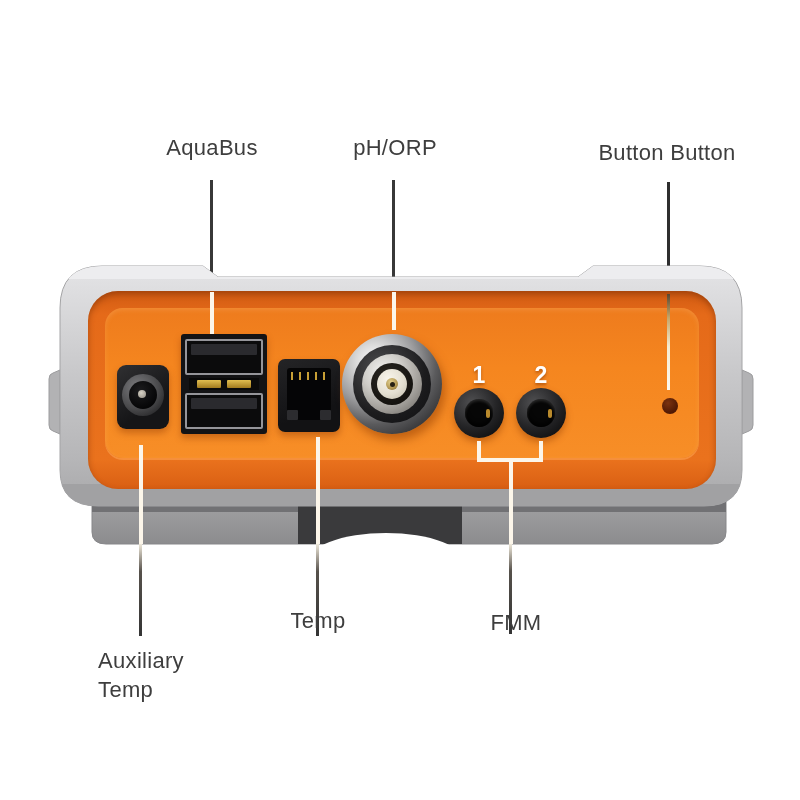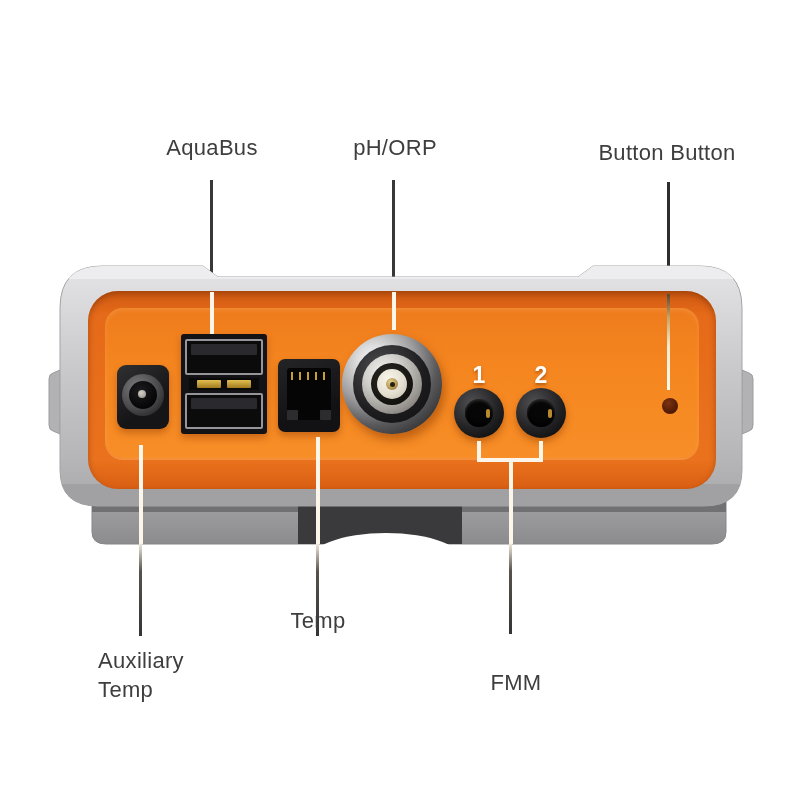--- a/index.html
+++ b/index.html
@@ -11,21 +11,21 @@
   
   .callout-label{
     position:absolute;transform:translateX(-50%);
     font-size:22px;color:#3e3e3e;letter-spacing:.3px;white-space:nowrap;
   }
   [data-name="label-aquabus"]{left:212px;top:135px;}
   [data-name="label-ph-orp"]{left:395px;top:135px;}
   [data-name="label-reset-button"]{left:667px;top:140px;}
   [data-name="label-aux-power"]{left:141px;top:646px;text-align:left;line-height:29px;}
   [data-name="label-temp"]{left:318px;top:608px;}
-  [data-name="label-fmm"]{left:516px;top:670px;}
+  [data-name="label-fmm"]{left:516px;top:610px;}
   
   .line{position:absolute;}
   [data-name="callout-line-aquabus-upper"]{left:210px;top:180px;width:3px;height:112px;background:#383838;}
   [data-name="callout-line-ph-orp-upper"]{left:392px;top:180px;width:3px;height:112px;background:#383838;}
   [data-name="callout-line-reset-upper"]{left:667px;top:182px;width:3px;height:112px;background:#2e2e2e;}
   [data-name="callout-line-aquabus-lower"]{left:210px;top:292px;width:3.5px;height:42px;background:#fcf6ea;}
   [data-name="callout-line-ph-orp-lower"]{left:392px;top:292px;width:3.5px;height:38px;background:#fcf6ea;}
   [data-name="callout-line-reset-lower"]{left:667px;top:294px;width:3px;height:96px;
     background:linear-gradient(180deg,#57452f 0%,#c7a668 25%,#f5ecd2 55%,#fdf9ef 100%);}
   [data-name="callout-line-aux-upper"]{left:139px;top:445px;width:3.5px;height:99px;background:#fcf6ea;}

